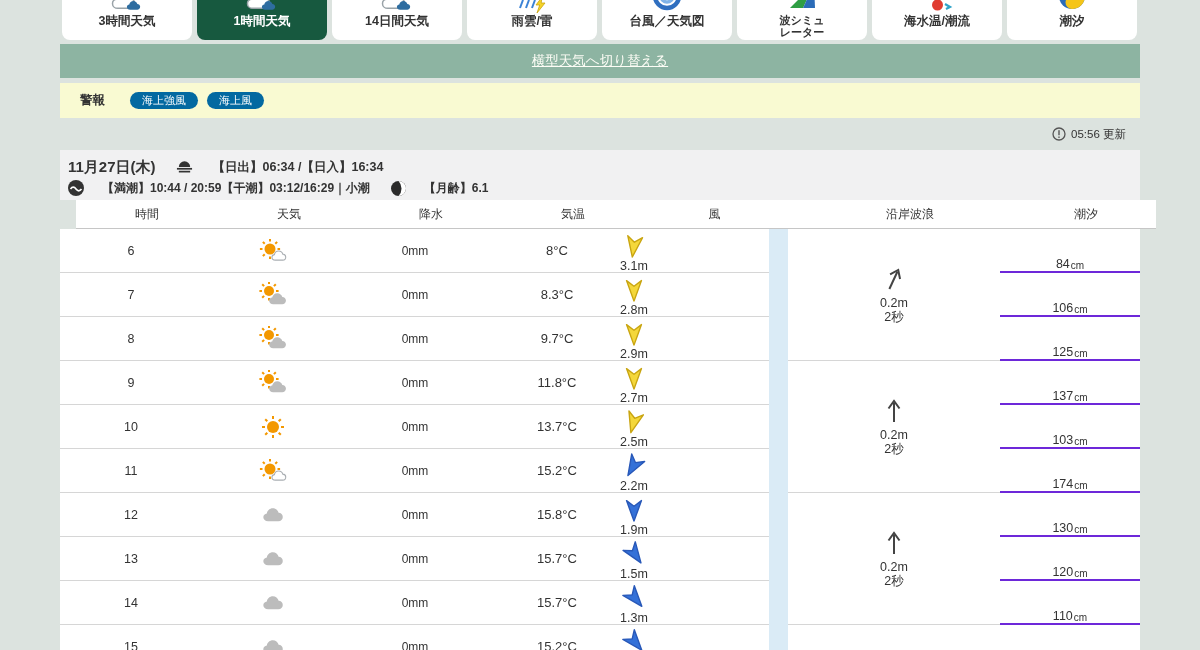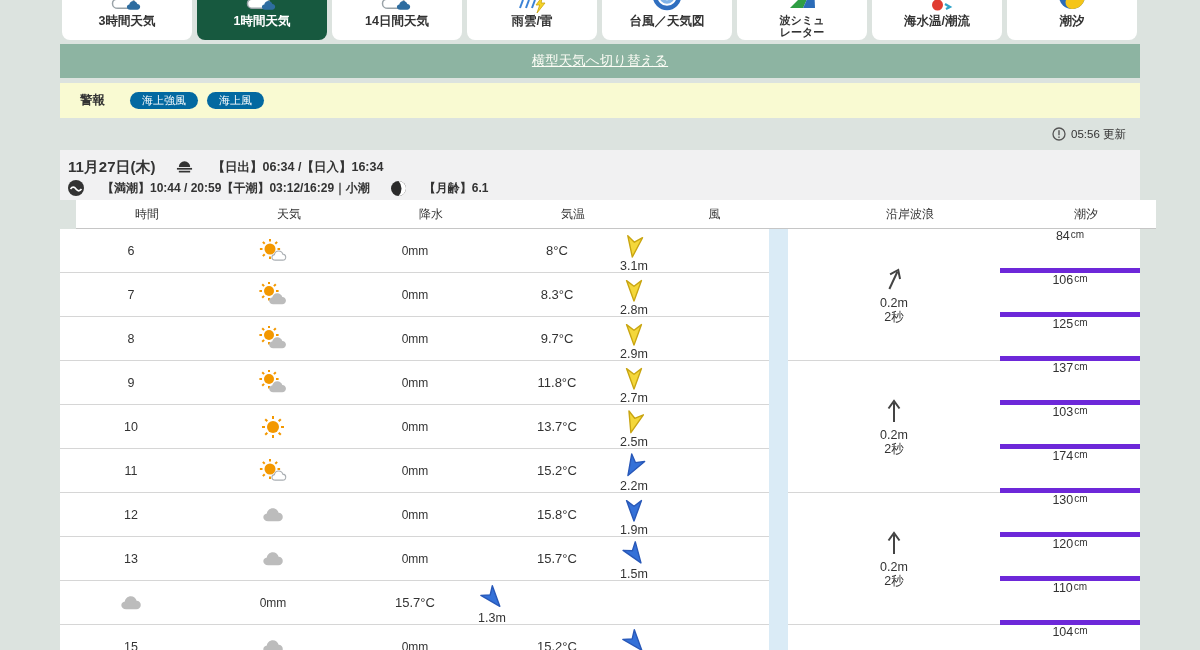--- a/index.html
+++ b/index.html
@@ -50,21 +50,21 @@
   .c-precip { width:142px; font-size:12px; }
   .c-temp { width:142px; font-size:13px; }
   .c-wind { width:141px; position:relative; }
   .windblock { position:absolute; left:-16px; top:2px; width:44px; text-align:center; }
   .windblock .wspeed { font-size:12.5px; line-height:13px; margin-top:-3px; }
   .blueband { width:19px; background:#daebf6; }
   .wavecol { width:212px; background:#fff; }
   .wgroup { height:132px; border-bottom:1px solid #d6d6d6; display:flex; flex-direction:column; align-items:center; justify-content:center; }
   .wgroup .wtxt { font-size:12.5px; line-height:14px; color:#333; }
   .tidecol { width:140px; background:#fff; }
-  .trow { height:44px; border-bottom:5px solid #6d28d9; display:flex; align-items:flex-start; justify-content:center; font-size:12.5px; }
+  .trow { height:44px; border-bottom:2px solid #6d28d9; display:flex; align-items:flex-end; justify-content:center; font-size:12.5px; }
   .trow .unit { font-size:10px; margin-left:1px; }
 </style>
 </head>
 <body>
 
 <div class="page">
   <div class="content">
 
     <div class="tabbar" id="tabbar">
         <div class="tab">
@@ -426,20 +426,21 @@
     <div class="cell c-wind">
       <div class="windblock">
         <span><svg width="22" height="28" viewBox="0 0 22 30" style="transform:rotate(-35deg)">
                     <polygon points="11,28 3,6 11,12 19,6" fill="#3471d8" stroke="#2858b8" stroke-width="1.5" stroke-linejoin="round"></polygon>
                   </svg></span>
         <div class="wspeed">1.5m</div>
       </div>
     </div>
           </div>
           <div class="mrow">
+            <div class="cell c-hour">14</div>
     <div class="cell c-wx">
               <svg width="28" height="22" viewBox="0 0 28 22">
                 <g transform="translate(3,3) scale(1.1)">
                   <path d="M5.5,13 C3,13 1.2,11.3 1.2,9.3 C1.2,7.5 2.6,6.1 4.4,5.9 C4.9,3.2 7.1,1.2 9.8,1.2 C12.4,1.2 14.5,3 15.1,5.3 C17.2,5.4 18.9,7 18.9,9 C18.9,11.2 17.1,13 15,13 Z" fill="#bcbcbc"></path>
                 </g>
               </svg>
             </div>
     <div class="cell c-precip">0mm</div>
     <div class="cell c-temp">15.7°C</div>
     <div class="cell c-wind">

